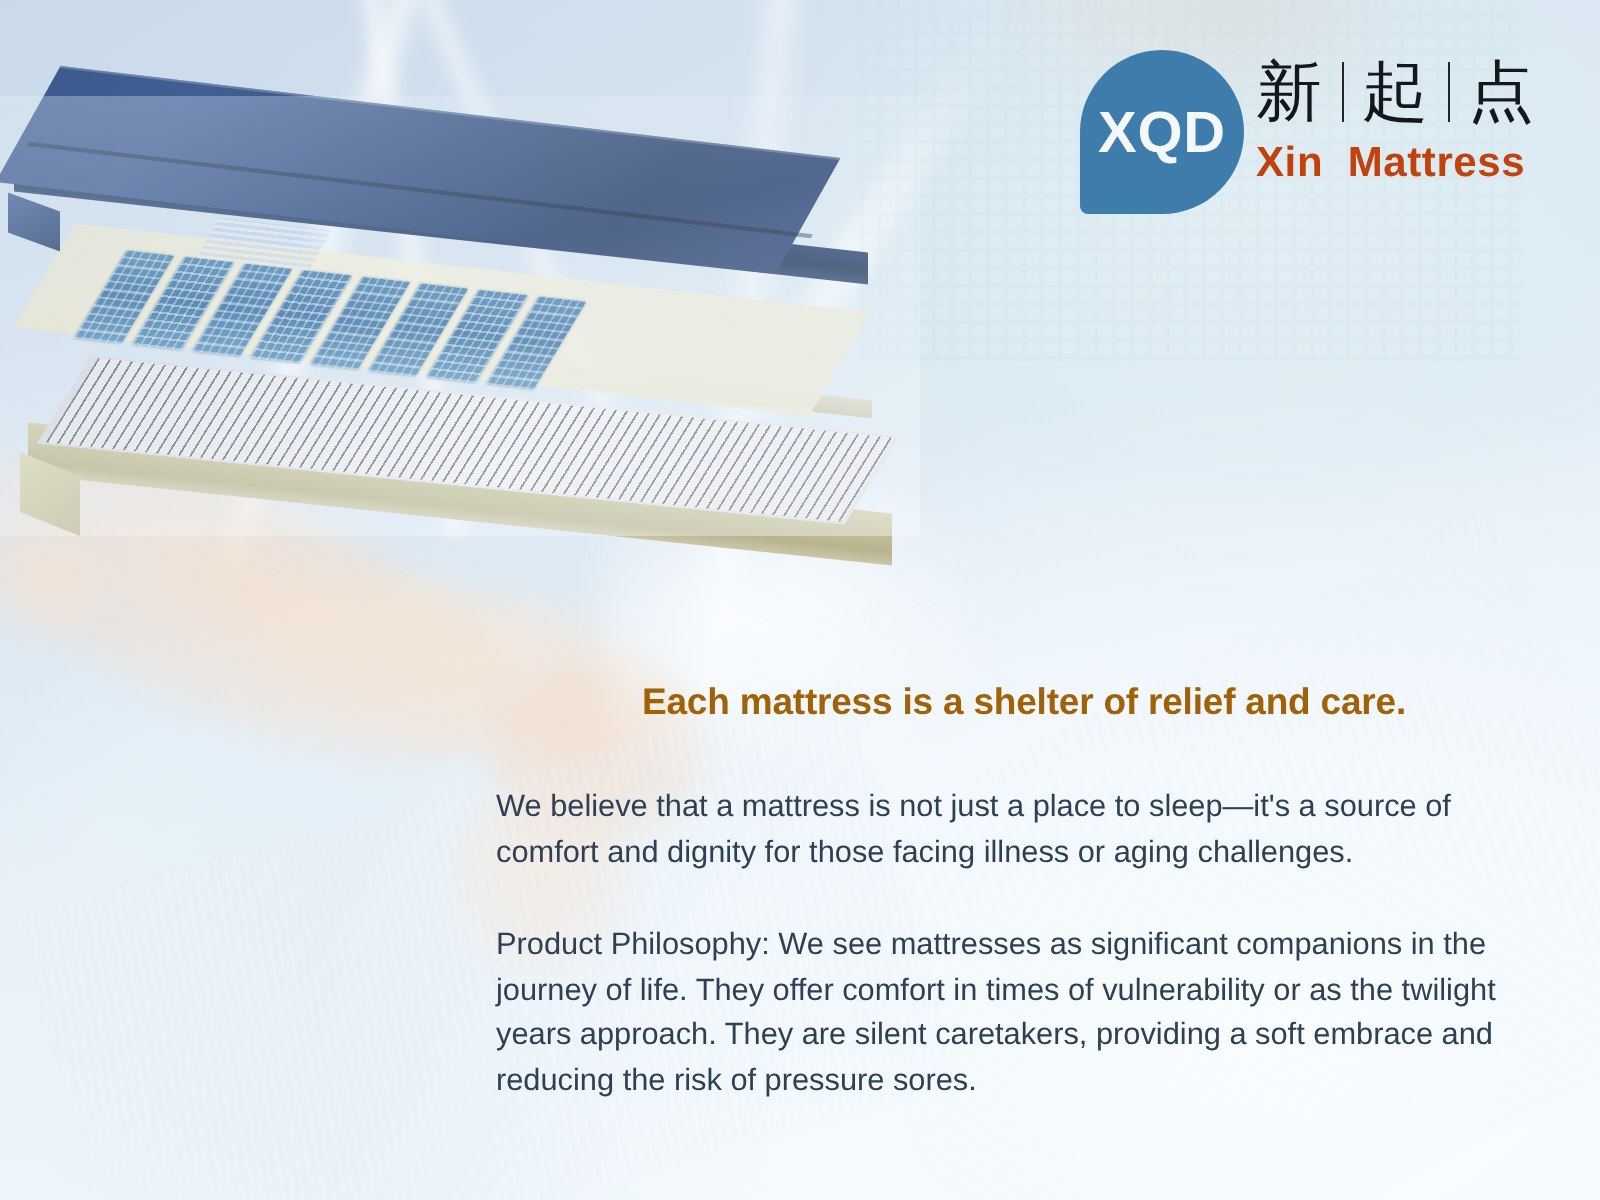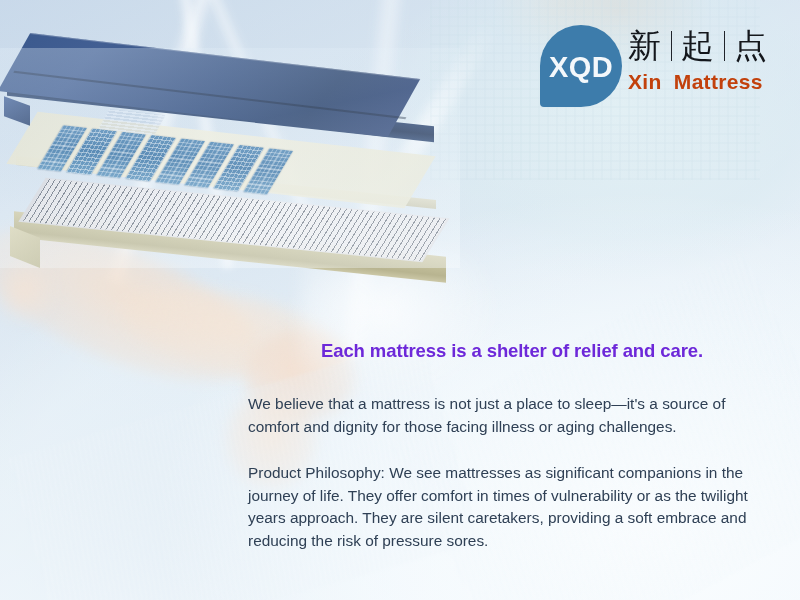--- a/index.html
+++ b/index.html
@@ -129,21 +129,21 @@
      font-family:"Liberation Sans", sans-serif; }
   .logo-words { margin-left:6px; padding-top:4px; }
   .logo-cn { display:flex; align-items:center; color:#14171c; font-size:33px; line-height:1;
      font-family:"DejaVu Sans", sans-serif; font-weight:500; }
   .logo-cn .ch { display:inline-block; }
   .logo-cn .sep { display:inline-block; width:1px; height:30px; background:#20242b; margin:0 9px 0 10px; }
   .logo-en { margin-top:8px; color:#c2410c; font-weight:bold; font-size:21px; letter-spacing:.3px; white-space:pre; }
 
   
   .headline { position:absolute; left:248px; top:340px; width:528px; text-align:center;
-     font-size:18.5px; font-weight:bold; color:#6d28d9; letter-spacing:-.1px; }
+     font-size:18.5px; font-weight:bold; color:#a16207; letter-spacing:-.1px; }
   .para { position:absolute; left:248px; width:528px; color:#2f4055; font-size:15.4px; line-height:22.5px; }
   .para-1 { top:393px; }
   .para-2 { top:462px; }
 </style>
 </head>
 <body>
 
 <div id="stage">
 
   <div class="bg-photo">

